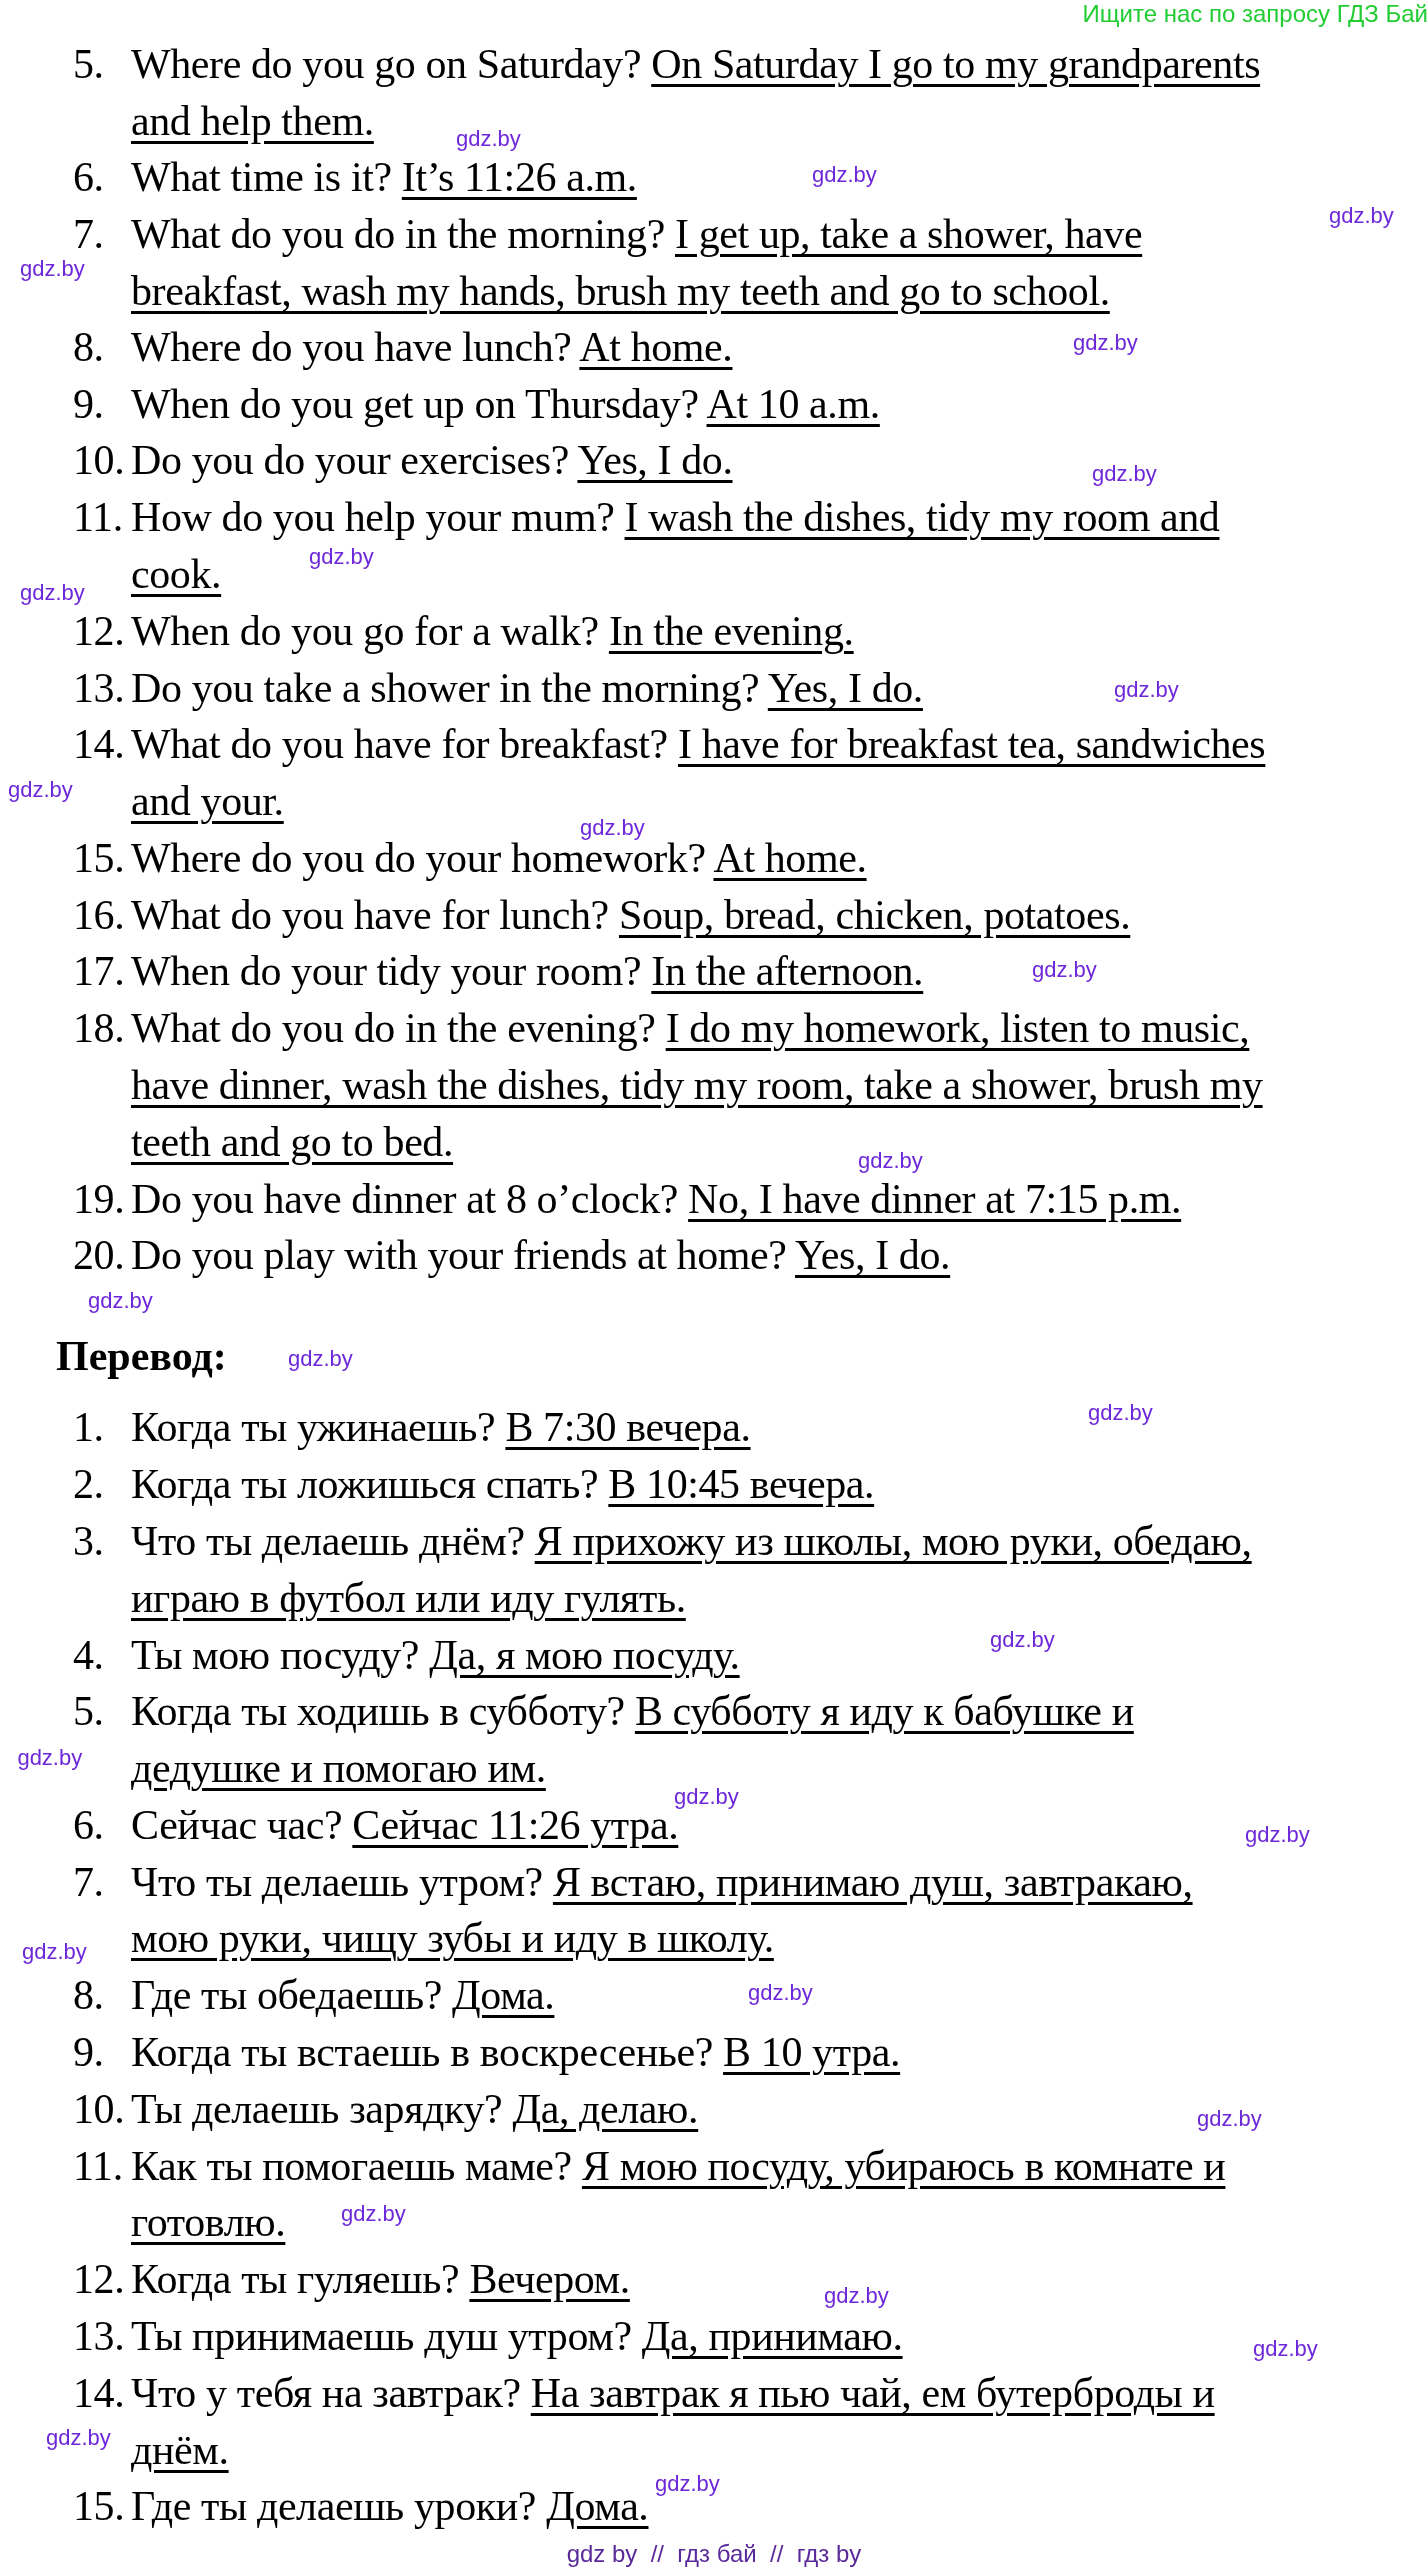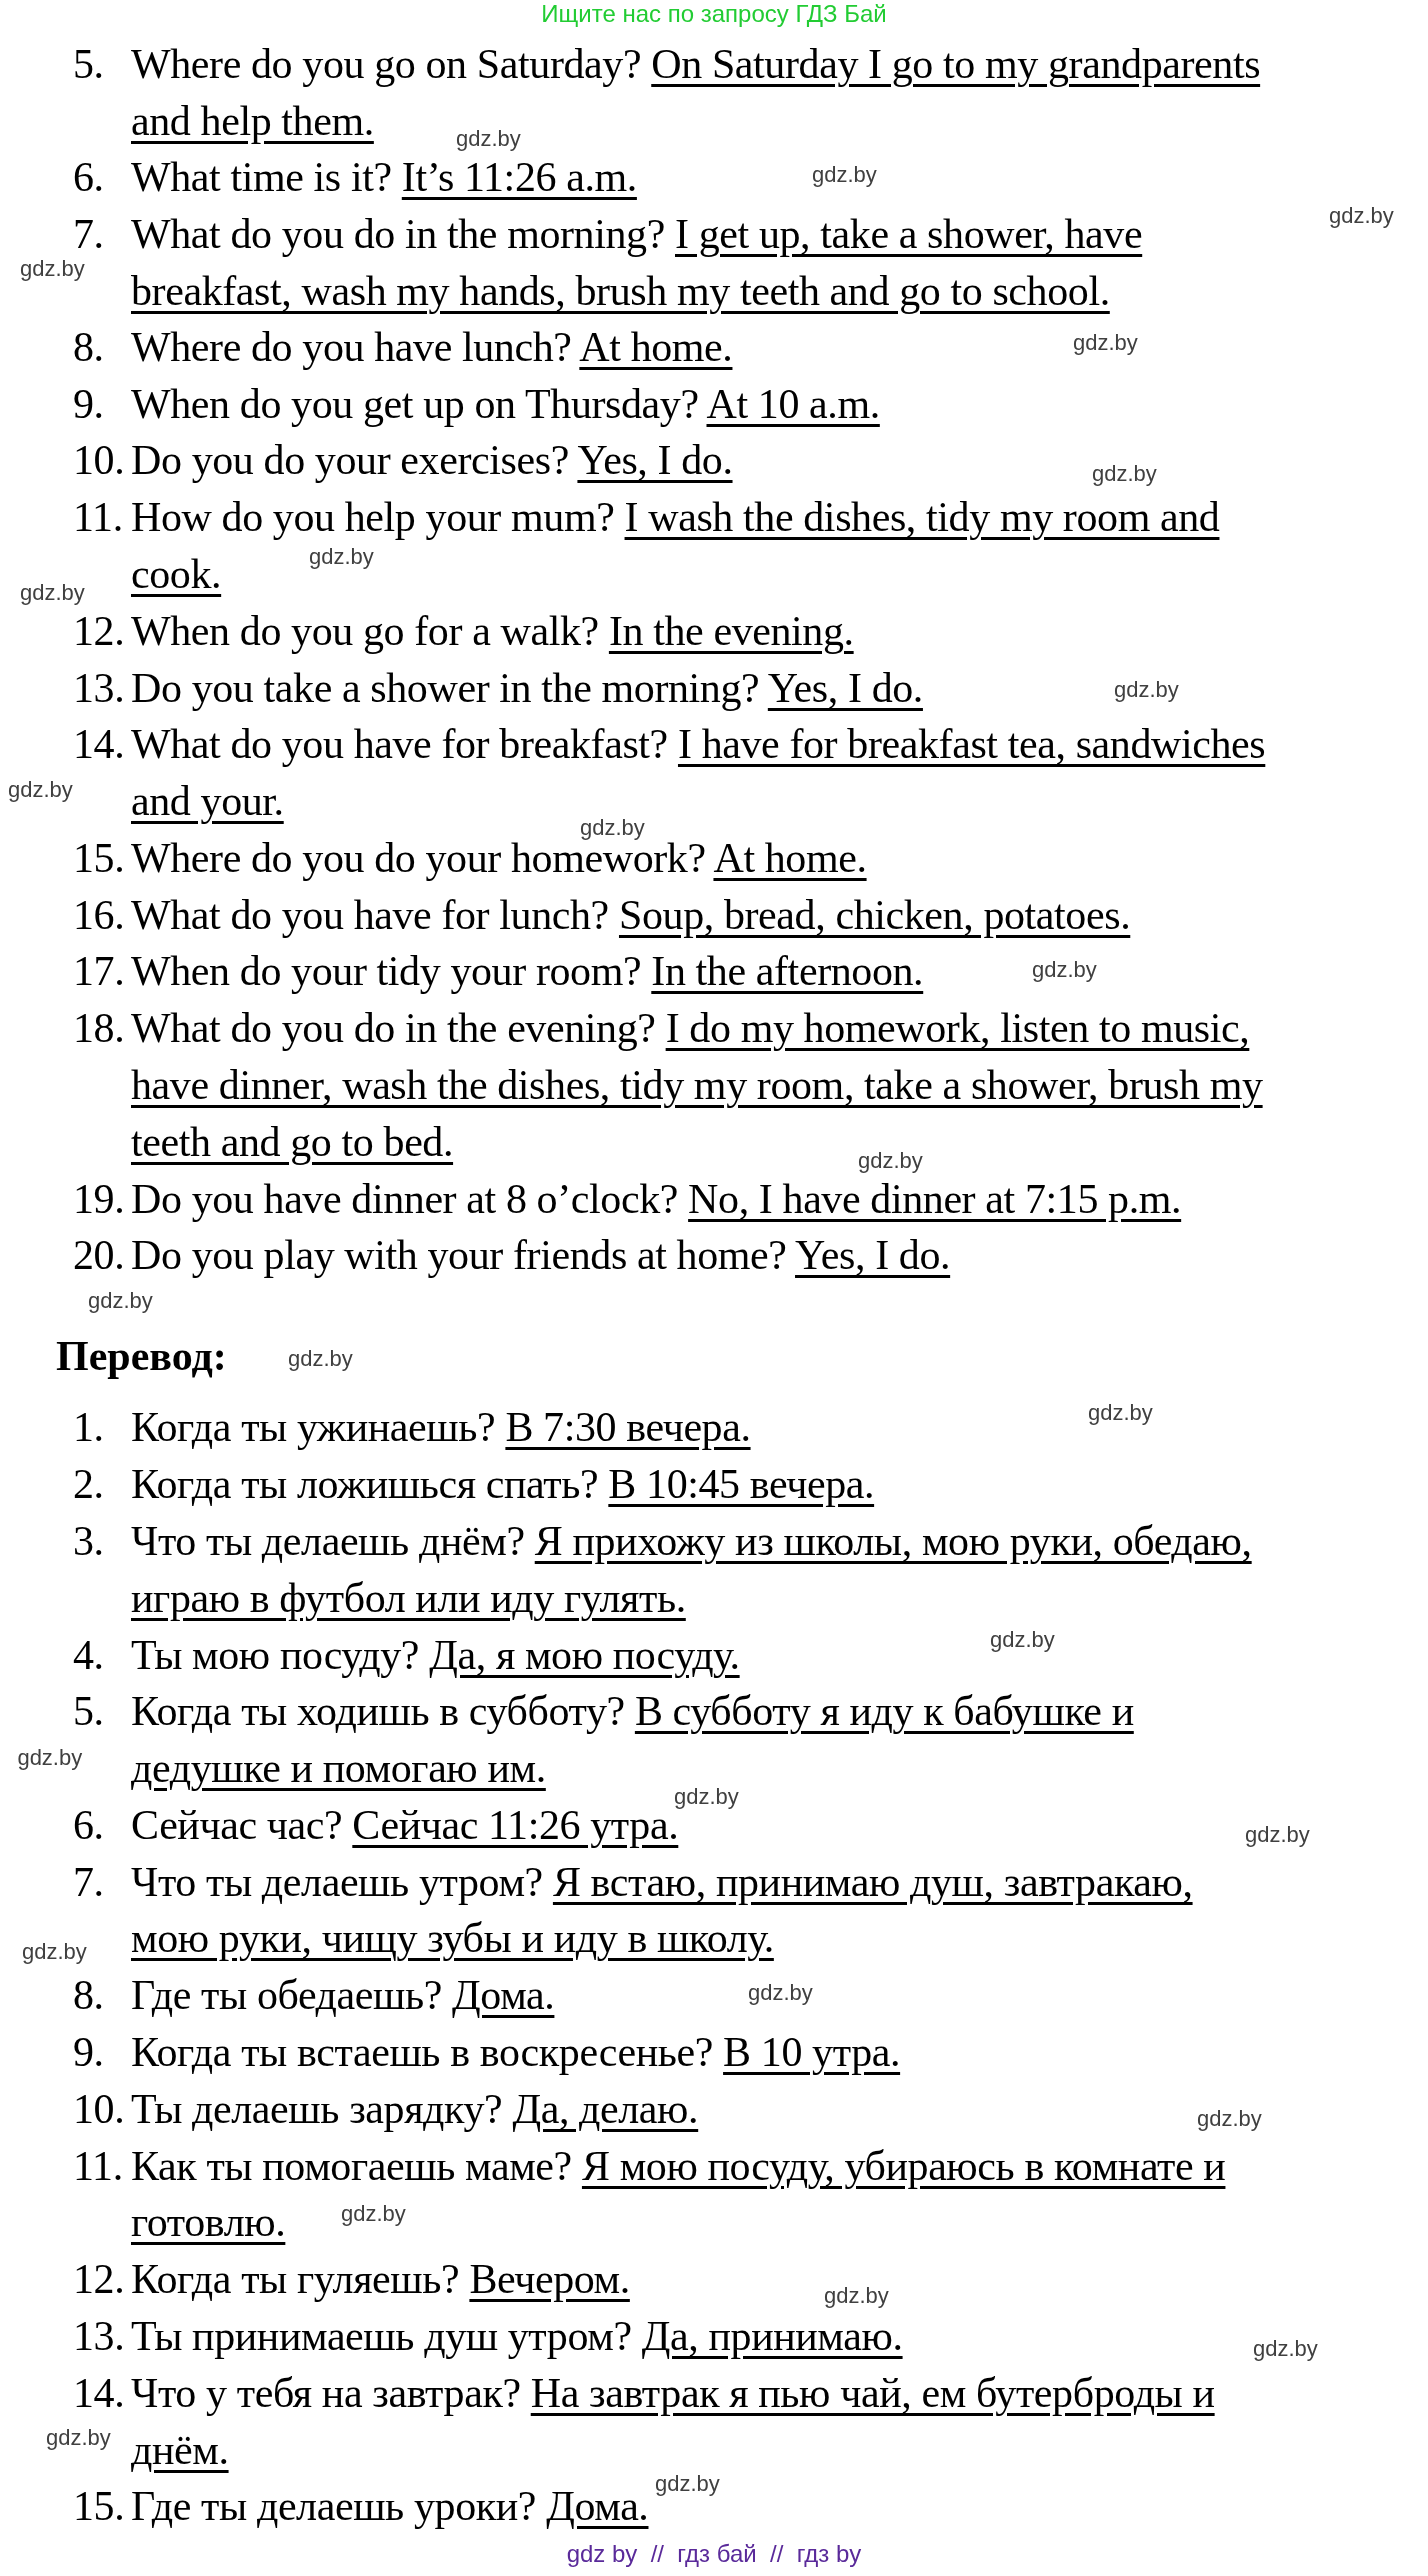--- a/index.html
+++ b/index.html
@@ -7,21 +7,21 @@
       width: 1428px;
       height: 2576px;
       position: relative;
       overflow: hidden;
       font-family: "Liberation Serif", "DejaVu Serif", serif;
       color: #000;
     }
     .header-banner {
       position: absolute;
       top: 0; left: 0; width: 1428px;
-      text-align: center;
+      text-align: right;
       font-family: "Liberation Sans", "DejaVu Sans", sans-serif;
       font-size: 24px;
       line-height: 28px;
       color: #22cc33;
     }
     .footer-banner {
       position: absolute;
       top: 2538px; left: 0; width: 1428px;
       text-align: center;
       font-family: "Liberation Sans", "DejaVu Sans", sans-serif;
@@ -53,21 +53,21 @@
       font-weight: bold;
       font-size: 42px;
       line-height: 50px;
       margin-left: 42px;
     }
     .wm {
       position: absolute;
       font-family: "Liberation Sans", "DejaVu Sans", sans-serif;
       font-size: 22px;
       line-height: 25px;
-      color: #404040;
+      color: #6d28d9;
     }
   </style>
 </head>
 <body>
 
 <div class="header-banner" style="color: rgb(34, 204, 51);">Ищите нас по запросу ГДЗ Бай</div>
 
 <div id="english-list">
     <div class="line" style="top: 39px; left: 0px; width: 1428px;">
       <span class="num">5.</span>

